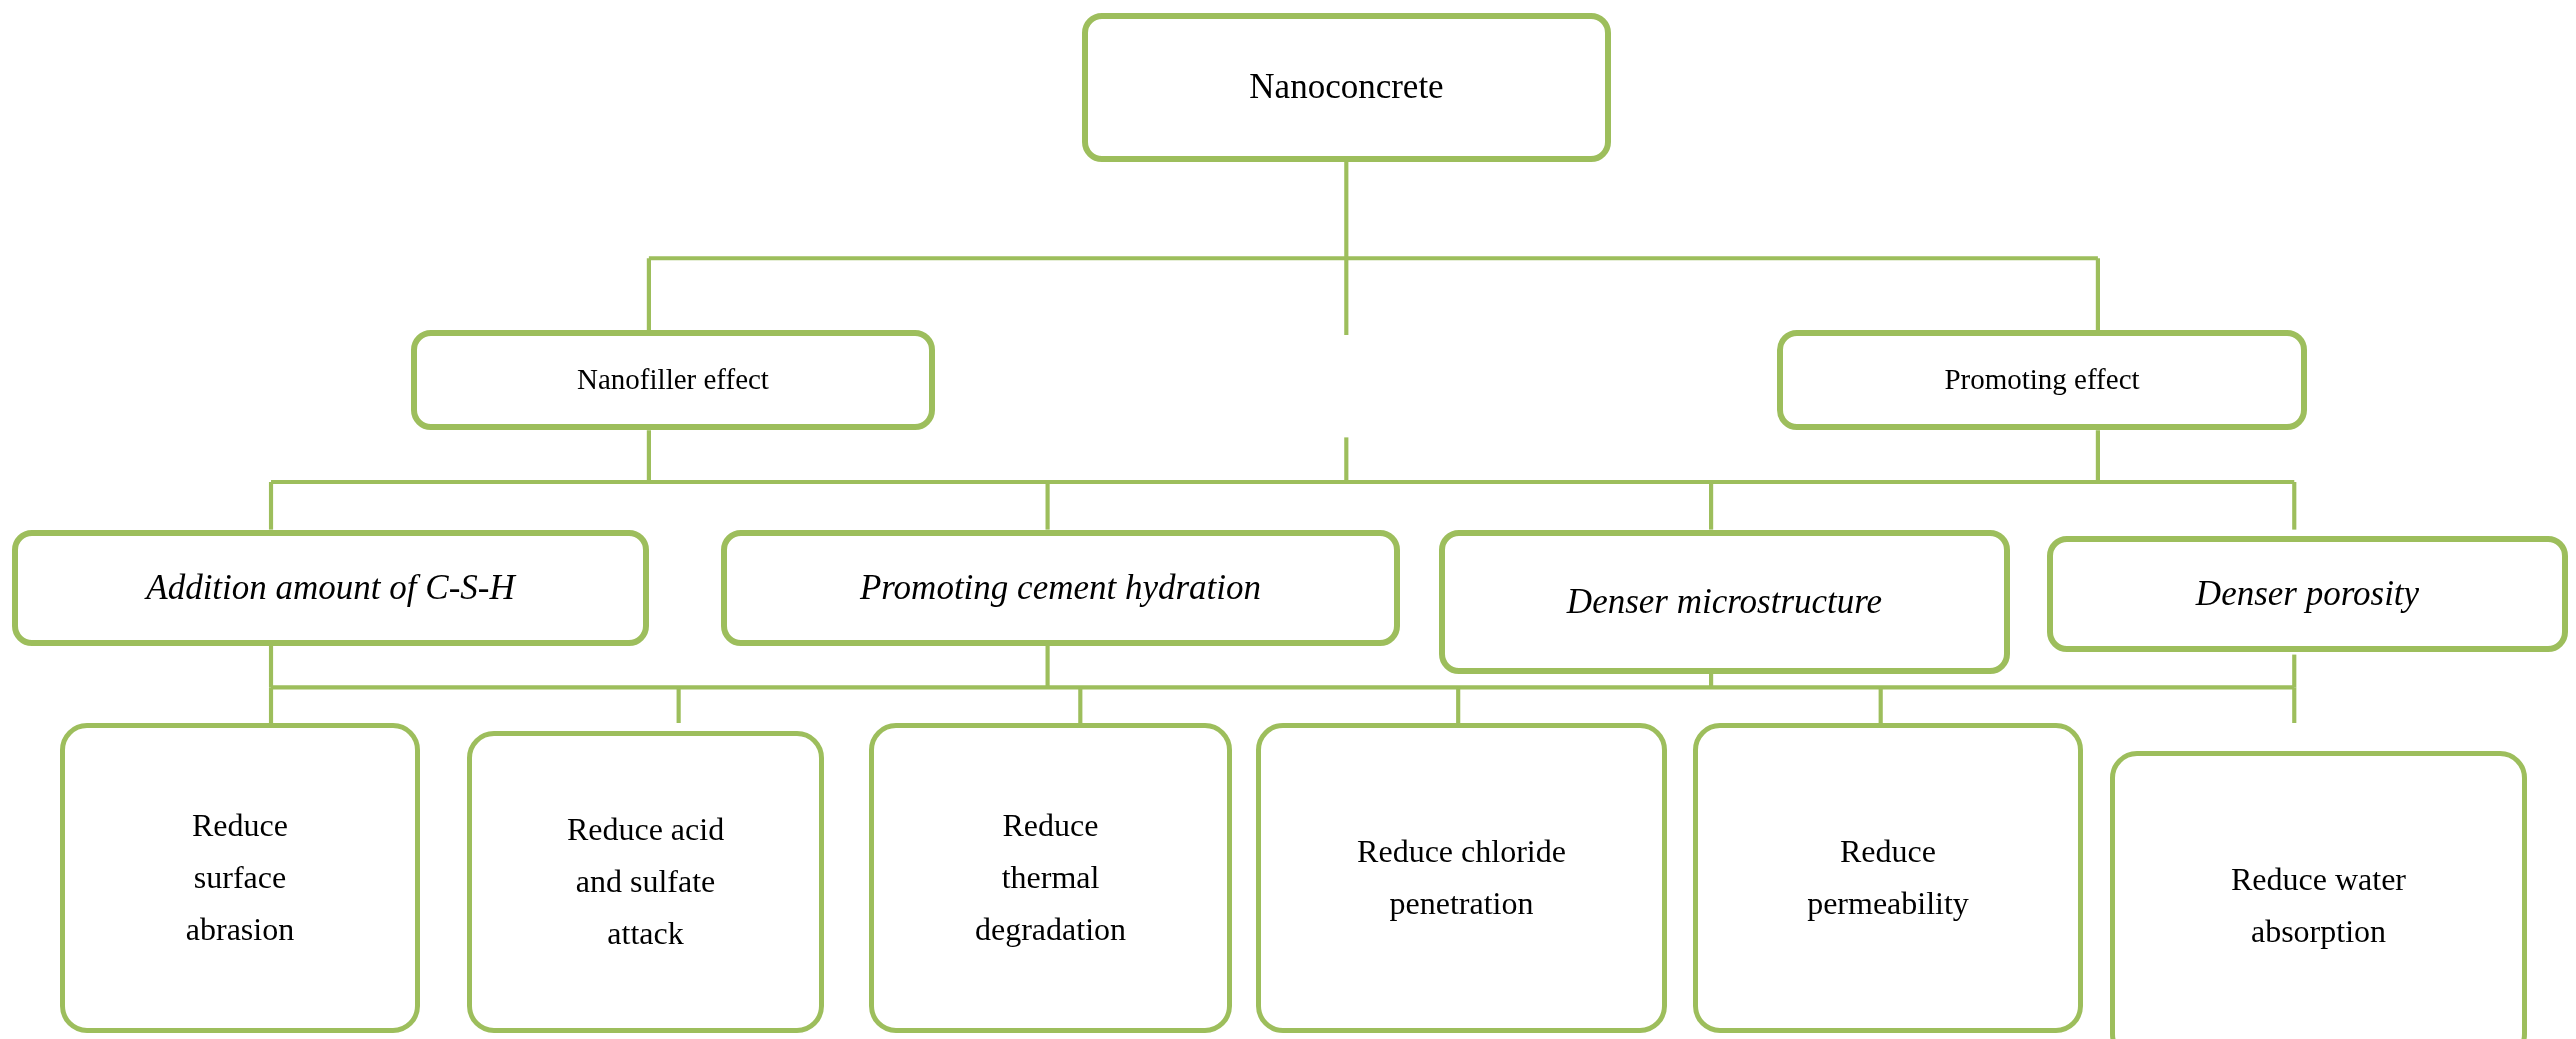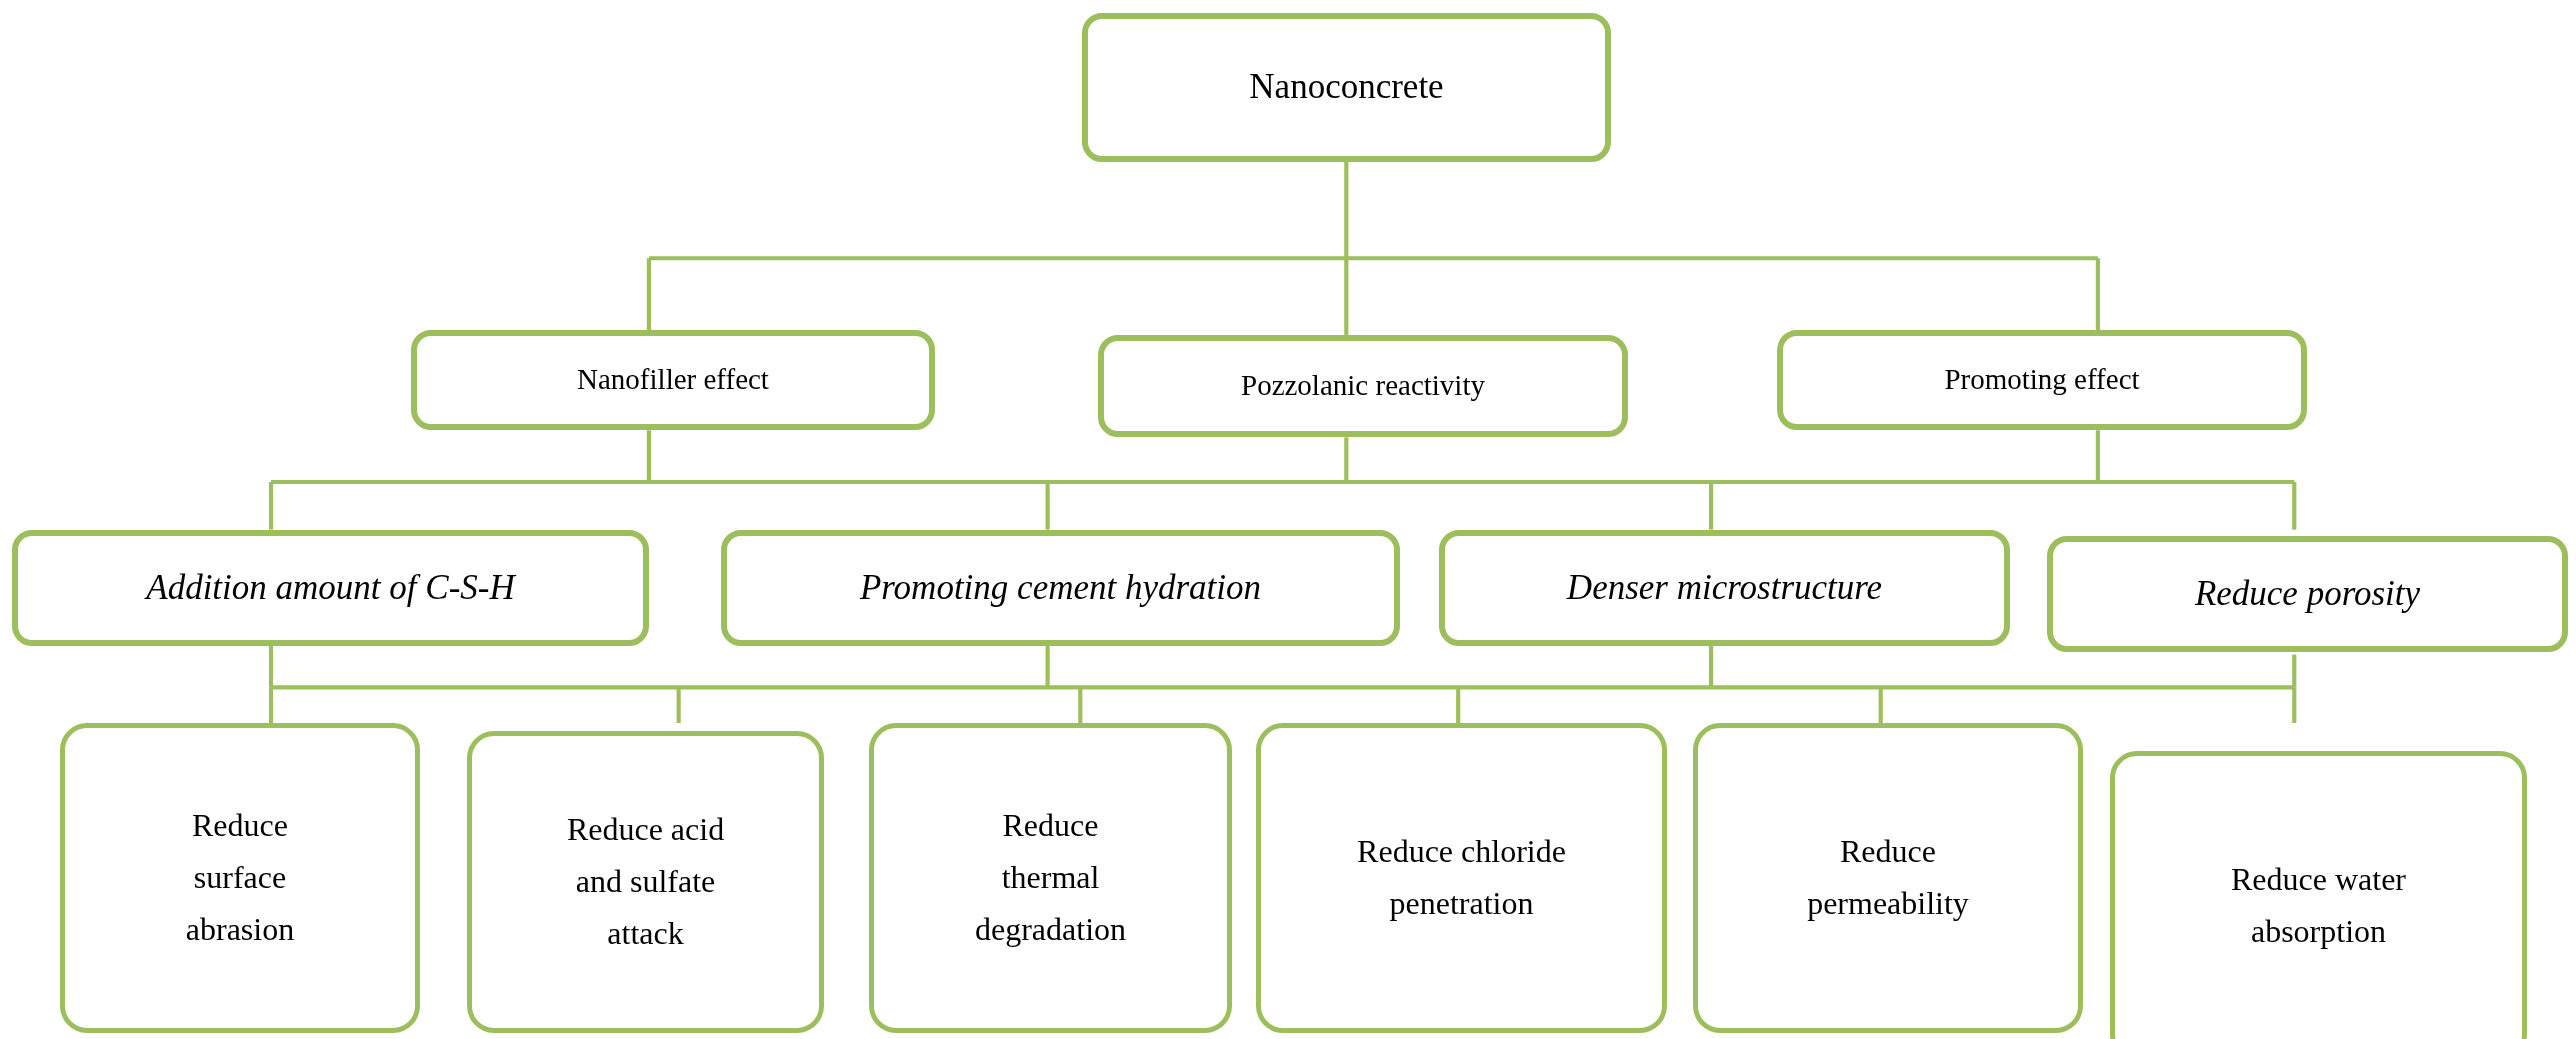--- a/index.html
+++ b/index.html
@@ -118,42 +118,39 @@
   </svg>
 
   <div class="node lvl-root" style="left:1082px; top:13px; width:529px; height:149px;">
     <span class="label">Nanoconcrete</span>
   </div>
 
   <div class="node lvl-branch" style="left:411px; top:330px; width:524px; height:100px;">
     <span class="label">Nanofiller effect</span>
   </div>
 
-  <div class="node lvl-branch" style="left:1098px; top:335px; width:530px; height:102px;">
-    <span class="label">Pozzolanic reactivity</span>
-  </div>
 
   <div class="node lvl-branch" style="left:1777px; top:330px; width:530px; height:100px;">
     <span class="label">Promoting effect</span>
   </div>
 
   <div class="node lvl-mech" style="left:12px; top:530px; width:637px; height:116px;">
     <span class="label">Addition amount of C-S-H</span>
   </div>
 
   <div class="node lvl-mech" style="left:721px; top:530px; width:679px; height:116px;">
     <span class="label">Promoting cement hydration</span>
   </div>
 
-  <div class="node lvl-mech" style="left:1439px; top:530px; width:571px; height:116px;">
+  <div class="node lvl-mech" style="left:1439px; top:530px; width:571px; height:144px;">
     <span class="label">Denser microstructure</span>
   </div>
 
   <div class="node lvl-mech" style="left:2047px; top:536px; width:521px; height:116px;">
-    <span class="label">Reduce porosity</span>
+    <span class="label">Denser porosity</span>
   </div>
 
   <div class="node lvl-outcome" style="left:60px; top:723px; width:360px; height:310px;">
     <span class="label">Reduce
 surface
 abrasion</span>
   </div>
 
   <div class="node lvl-outcome" style="left:467px; top:731px; width:357px; height:302px;">
     <span class="label">Reduce acid

